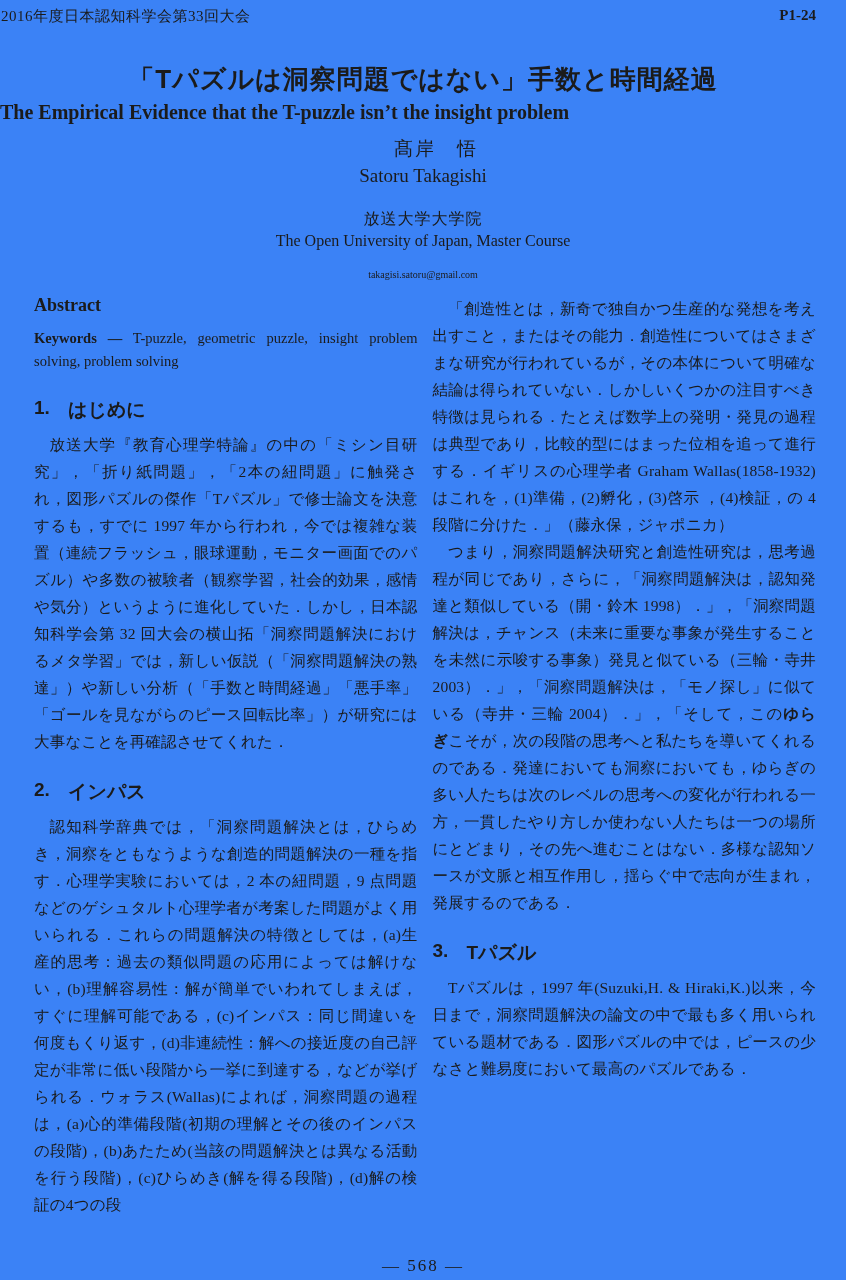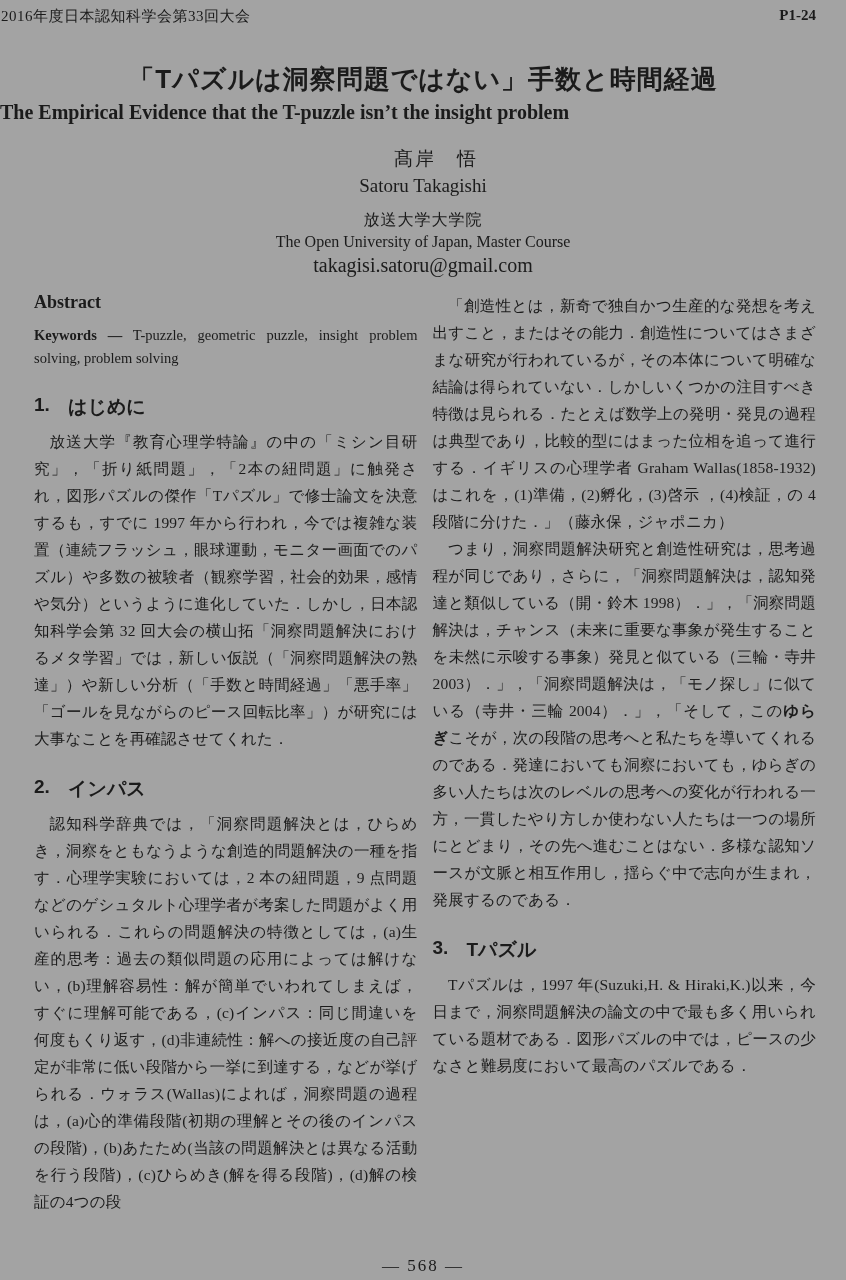--- a/index.html
+++ b/index.html
@@ -1,20 +1,20 @@
 <!DOCTYPE html>
 <html><head>
 <meta charset="utf-8">
 <style>
   html,body { margin:0; padding:0; background:#e8e8e6; }
   .page {
     position:relative;
     width:846px; height:1280px;
     margin:0 auto;
-    background:#a3a3a3;
+    background:#3b82f6;
     color:#1b1b1b;
     overflow:hidden;
     box-sizing:border-box;
     font-family:"Liberation Serif","DejaVu Serif",serif;
   }
   .page-header {
     display:flex; justify-content:space-between; align-items:flex-start;
     padding:7px 30px 0 1px;
     font-size:15px;
   }
@@ -27,25 +27,25 @@
     font-family:"Liberation Sans","DejaVu Sans",sans-serif;
     font-weight:bold;
     font-size:26px;
     letter-spacing:1px;
   }
   .title-en {
     margin:2px 0 0 0;
     font-weight:bold;
     font-size:20px;
   }
-  .author-name-ja { margin-top:22px; text-align:center; font-size:19px; letter-spacing:2px;padding-left:26px; }
+  .author-name-ja { margin-top:12px; text-align:center; font-size:19px; letter-spacing:2px;padding-left:26px; }
   .author-name-en { margin-top:3px; text-align:center; font-size:19px; }
-  .affil-ja { margin-top:13px; text-align:center; font-size:16px; letter-spacing:1px; }
+  .affil-ja { margin-top:22px; text-align:center; font-size:16px; letter-spacing:1px; }
   .affil-en { margin-top:2px; text-align:center; font-size:16px; }
-  .email    { margin-top:3px; text-align:center; font-size:20px; }
+  .email    { margin-top:19px; text-align:center; font-size:10px; }
 
   .columns {
     display:flex;
     gap:15px;
     padding:15px 30px 0 34px;
   }
   .col { flex:1; min-width:0; }
 
   .abs-heading { font-size:18px; font-weight:bold; margin:0 0 3px 0; }
   .abs-body {

